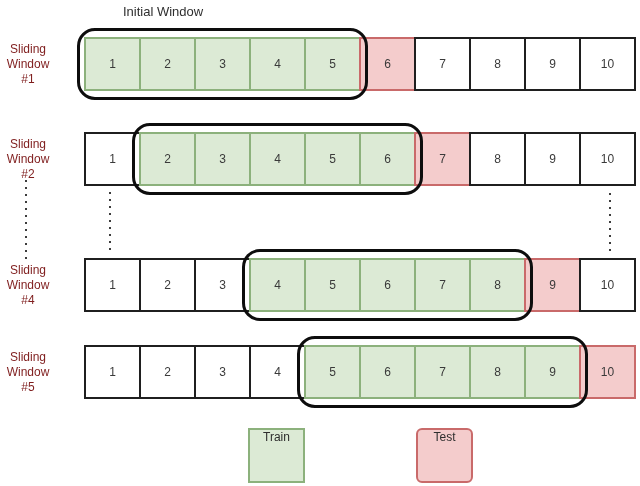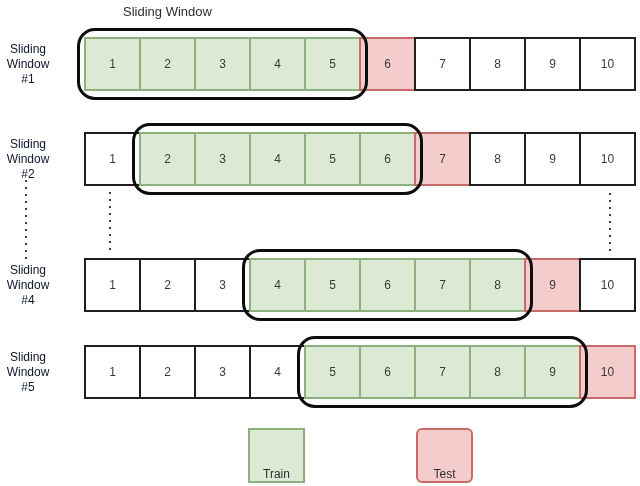--- a/index.html
+++ b/index.html
@@ -13,21 +13,21 @@
   .diagram-title{
     position:absolute;
     font-size:13px;color:#2e2e2e;
     white-space:nowrap;
   }
   .row-label{
     position:absolute;
     left:0;width:56px;
     text-align:center;
     font-size:12px;line-height:15px;
-    color:#0f172a;
+    color:#7f1d1d;
   }
   .cell{
     position:absolute;
     box-sizing:border-box;
     width:57px;height:54px;
     background:#ffffff;
     border:2px solid #1f1f1f;
     display:flex;align-items:center;justify-content:center;
     font-size:12px;color:#3a3a3a;
   }
@@ -45,31 +45,31 @@
   .dots{
     position:absolute;
     width:2px;
     background:repeating-linear-gradient(to bottom,#3c3c3c 0 2px,transparent 2px 7px);
   }
   .legend-box{
     position:absolute;
     box-sizing:border-box;
     width:57px;height:55px;
     border:2px solid;
-    display:flex;align-items:flex-end;justify-content:center;
+    display:flex;align-items:flex-start;justify-content:center;
     font-size:12px;color:#2e2e2e;
   }
   .legend-box.train{background:#dcead5;border-color:#8cb17c;}
   .legend-box.test{background:#f4cccc;border-color:#c96a6a;}
 </style>
 </head>
 <body>
 
 <div id="canvas">
-  <div class="diagram-title" style="left:123px;top:4px;">Sliding Window</div>
+  <div class="diagram-title" style="left:123px;top:4px;">Initial Window</div>
   <div id="rows-layer">
       <div class="row-label" style="top: 42px;">
         <div>Sliding</div>
         <div>Window</div>
         <div>#1</div>
       </div>
       <div class="cell train" style="left: 84px; top: 37px;">1</div>
       <div class="cell train" style="left: 139px; top: 37px;">2</div>
       <div class="cell train" style="left: 194px; top: 37px;">3</div>
       <div class="cell train" style="left: 249px; top: 37px;">4</div>

